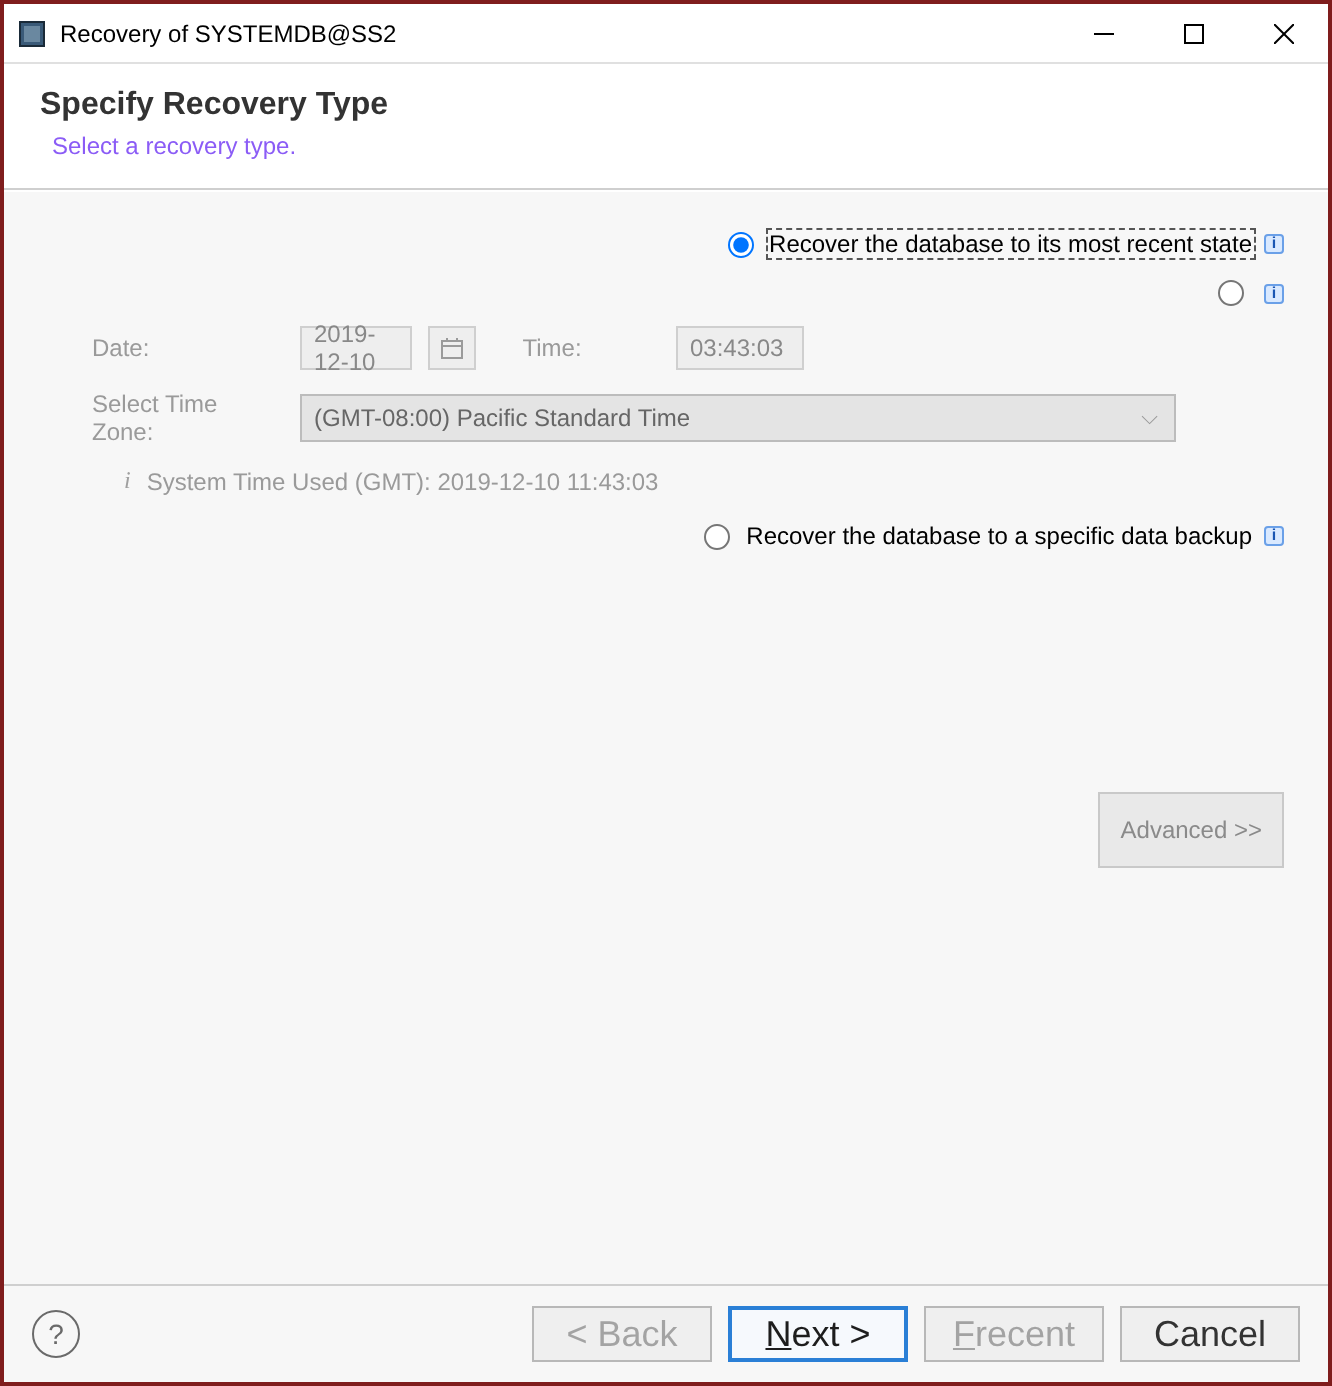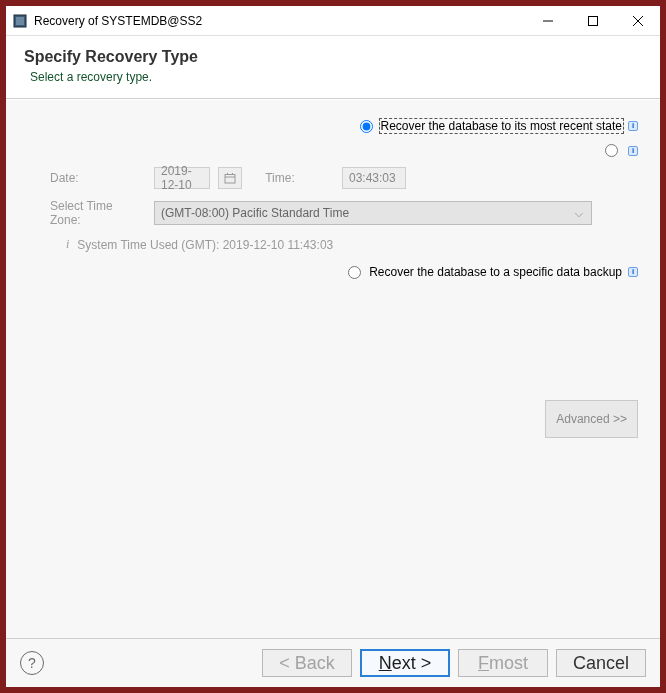--- a/index.html
+++ b/index.html
@@ -10,21 +10,21 @@
       margin: 0;
       background: #d0d0d0;
       display: flex;
       justify-content: center;
       align-items: flex-start;
     }
     .window {
       width: 666px;
       height: 693px;
       background: #ffffff;
-      border: 6px solid #7f1d1d;
+      border: 2px solid #7f1d1d;
       display: flex;
       flex-direction: column;
       position: relative;
     }
     .titlebar {
       height: 30px;
       background: #ffffff;
       border-bottom: 1px solid #e0e0e0;
       display: flex;
       align-items: center;
@@ -67,21 +67,21 @@
     }
     .header h1 {
       margin: 0 0 4px 0;
       font-size: 16px;
       font-weight: bold;
       color: #333;
     }
     .header p {
       margin: 0;
       font-size: 12px;
-      color: #14532d;
+      color: #8b5cf6;
       padding-left: 6px;
     }
 
     .content {
       flex: 1;
       background: #f7f7f7;
       padding: 18px 22px;
       position: relative;
       border-top: 1px solid #fff;
     }
@@ -343,18 +343,18 @@
   <div class="footer">
     <button class="help-btn">?</button>
     <span class="spacer"></span>
     <button class="wiz-btn disabled">&lt; Back</button>
     <button class="wiz-btn primary">
       <span class="mn">N</span>
         <span>ext &gt;</span>
     </button>
     <button class="wiz-btn disabled">
       <span class="mn">F</span>
-        <span>most</span>
+        <span>recent</span>
     </button>
     <button class="wiz-btn">Cancel</button>
   </div>
 
 </div>
 
 </body></html>

